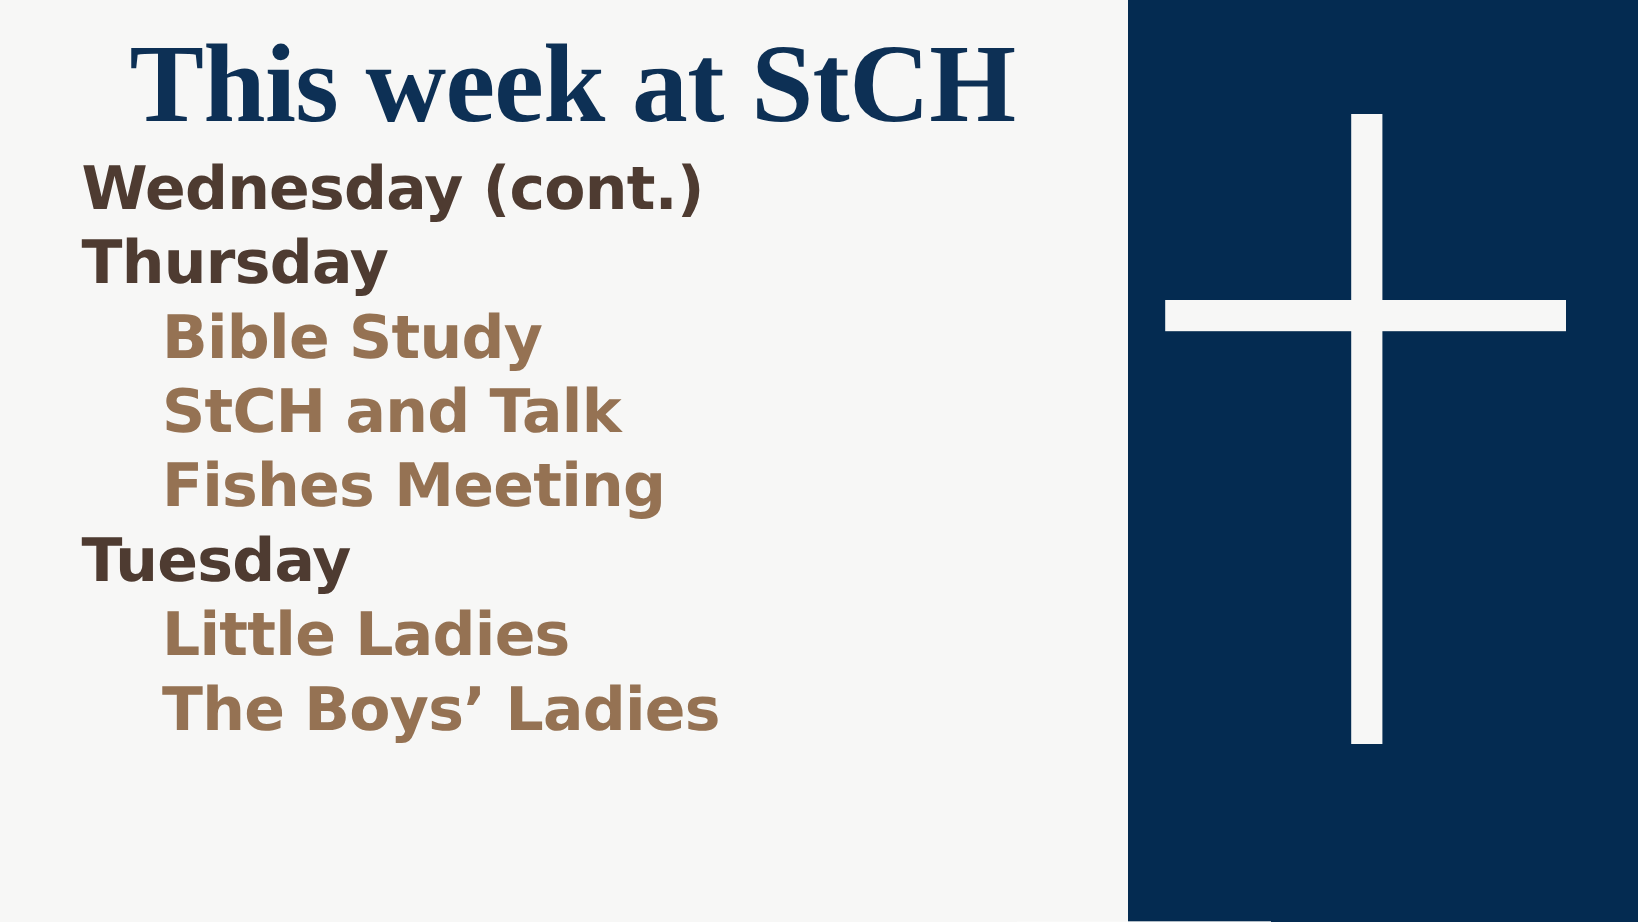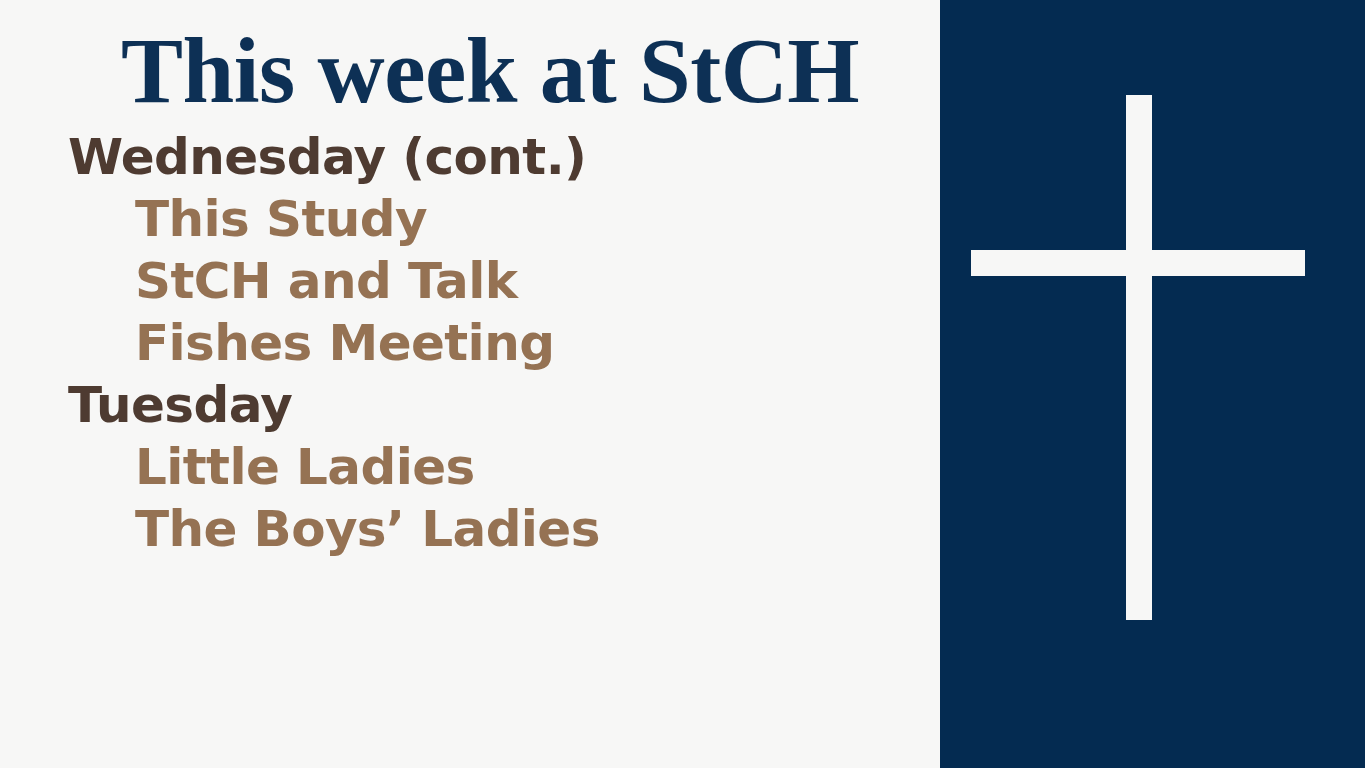--- a/index.html
+++ b/index.html
@@ -25,21 +25,21 @@
   .content {
     position: absolute;
     left: 0;
     top: 0;
     width: 940px;
     height: 768px;
   }
 
   .slide-title {
     position: absolute;
-    left: 121px;
+    left: 108px;
     top: 24px;
     margin: 0;
     font-family: "Liberation Serif", "DejaVu Serif", serif;
     font-weight: 700;
     font-size: 93px;
     line-height: 1;
     letter-spacing: -0.5px;
     color: #0d3055;
     white-space: nowrap;
   }
@@ -132,22 +132,23 @@
 
   <div class="content">
 
     <h1 class="slide-title">This week at StCH</h1>
 
     <div class="schedule">
         <div class="day-block">
           <div class="day-heading">Wednesday (cont.)</div>
         </div>
         <div class="day-block">
+          <div class="day-heading">Thursday</div>
           <ul class="event-list">
-            <li class="event-item">This Study</li>
+            <li class="event-item">Bible Study</li>
             <li class="event-item">StCH and Talk</li>
             <li class="event-item">Fishes Meeting</li>
           </ul>
         </div>
         <div class="day-block">
           <div class="day-heading">Tuesday</div>
           <ul class="event-list">
             <li class="event-item">Little Ladies</li>
             <li class="event-item">The Boys’ Ladies</li>
           </ul>

